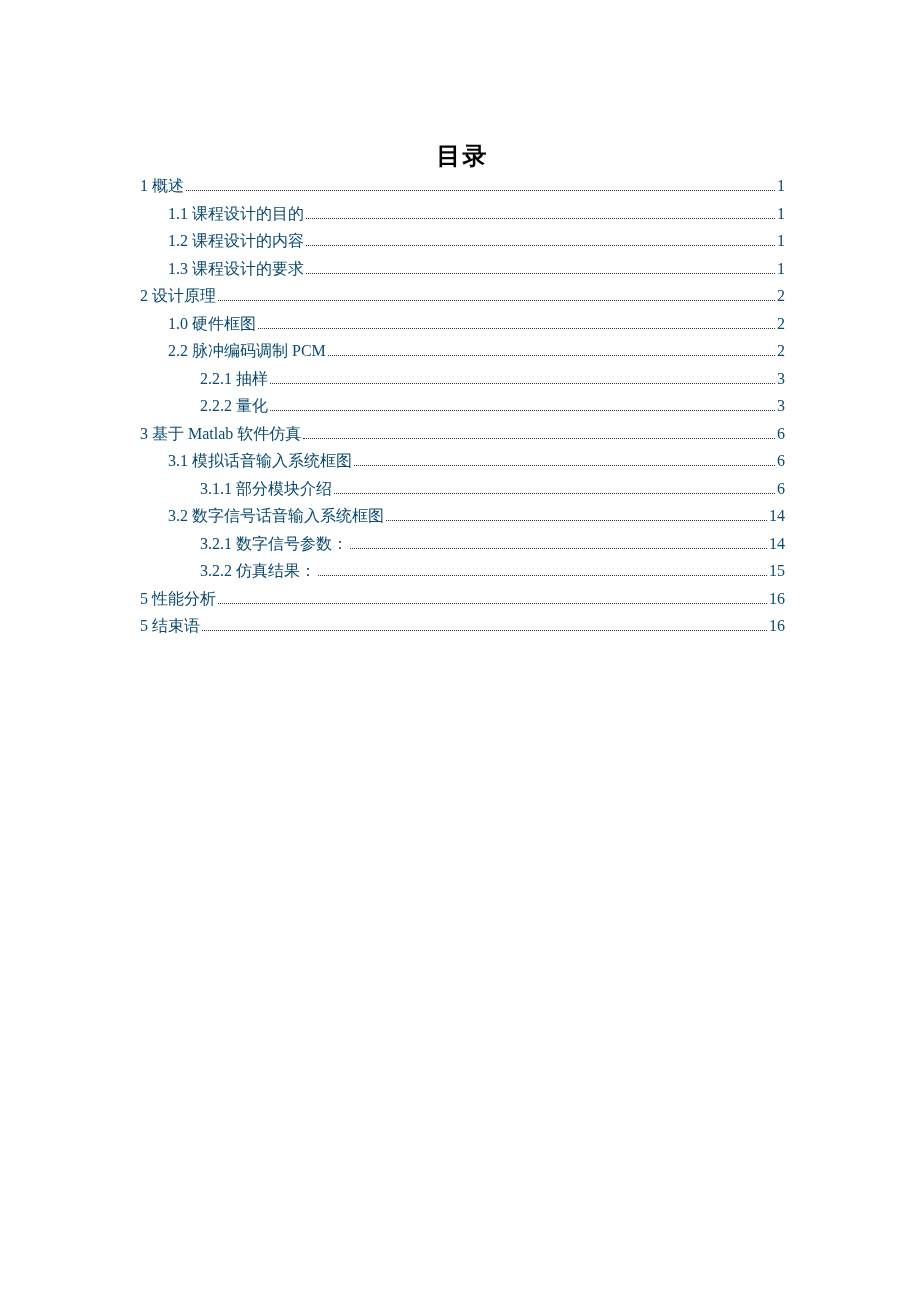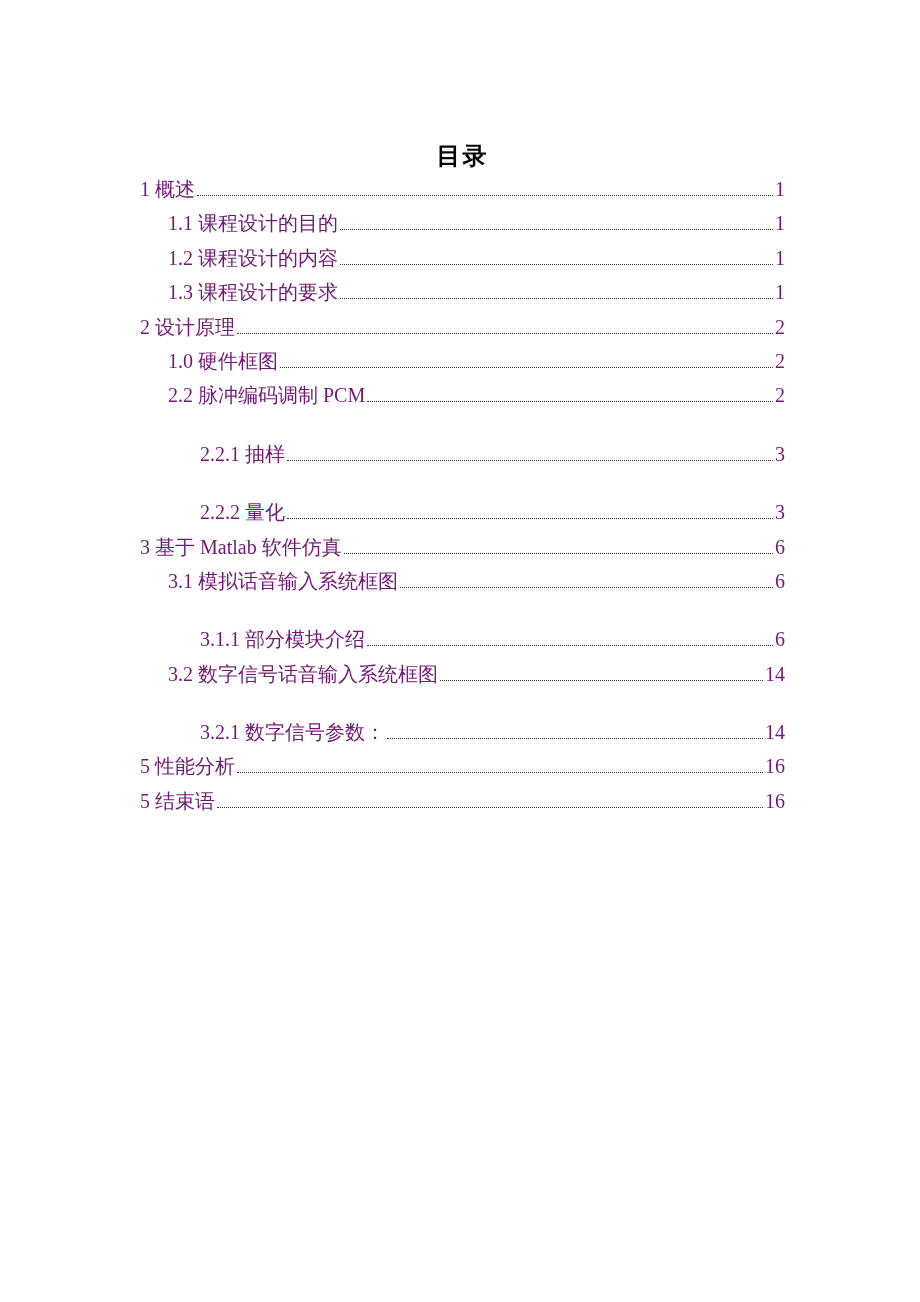--- a/index.html
+++ b/index.html
@@ -16,22 +16,22 @@
       padding: 140px 135px 0 140px;
     }
     .title {
       text-align: center;
       font-size: 24px;
       font-weight: bold;
       font-family: "SimHei", "黑体", sans-serif;
       letter-spacing: 2px;
     }
     .toc {
-      font-size: 20px;
-      color: #701a75;
+      font-size: 16px;
+      color: #0c4a6e;
       line-height: 1.72;
     }
     .toc-row {
       display: flex;
       align-items: baseline;
       white-space: nowrap;
     }
     .toc-label {
       flex: 0 0 auto;
     }
@@ -39,21 +39,21 @@
       flex: 1 1 auto;
       border-bottom: 1.5px dotted #333;
       margin: 0 2px 3px 2px;
       min-width: 10px;
     }
     .toc-page {
       flex: 0 0 auto;
     }
     .lvl-0 { padding-left: 0; }
     .lvl-1 { padding-left: 28px; }
-    .lvl-2 { padding-left: 60px; margin-top: 24px; }
+    .lvl-2 { padding-left: 60px; }
   </style>
 </head>
 <body>
 
 <h1 class="title">目录</h1>
 
 <div class="toc" id="toc-container">
     <div class="toc-row lvl-0">
       <span class="toc-label">1 概述</span>
       <span class="toc-dots"></span>
@@ -117,20 +117,25 @@
     <div class="toc-row lvl-1">
       <span class="toc-label">3.2 数字信号话音输入系统框图</span>
       <span class="toc-dots"></span>
       <span class="toc-page">14</span>
     </div>
     <div class="toc-row lvl-2">
       <span class="toc-label">3.2.1 数字信号参数：</span>
       <span class="toc-dots"></span>
       <span class="toc-page">14</span>
     </div>
+    <div class="toc-row lvl-2">
+      <span class="toc-label">3.2.2 仿真结果：</span>
+      <span class="toc-dots"></span>
+      <span class="toc-page">15</span>
+    </div>
     <div class="toc-row lvl-0">
       <span class="toc-label">5 性能分析</span>
       <span class="toc-dots"></span>
       <span class="toc-page">16</span>
     </div>
     <div class="toc-row lvl-0">
       <span class="toc-label">5 结束语</span>
       <span class="toc-dots"></span>
       <span class="toc-page">16</span>
     </div>

